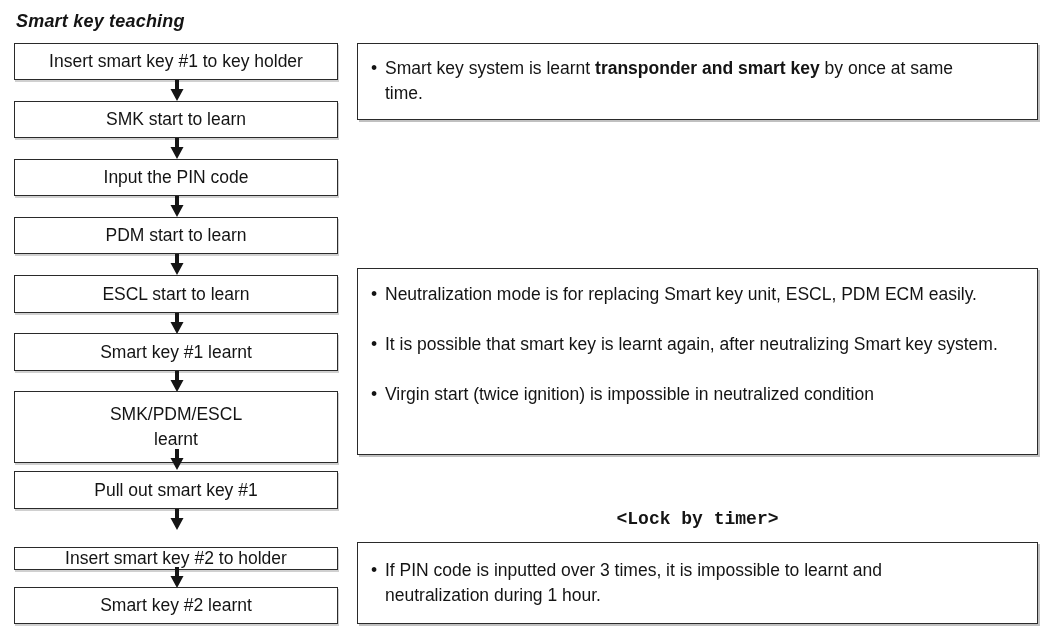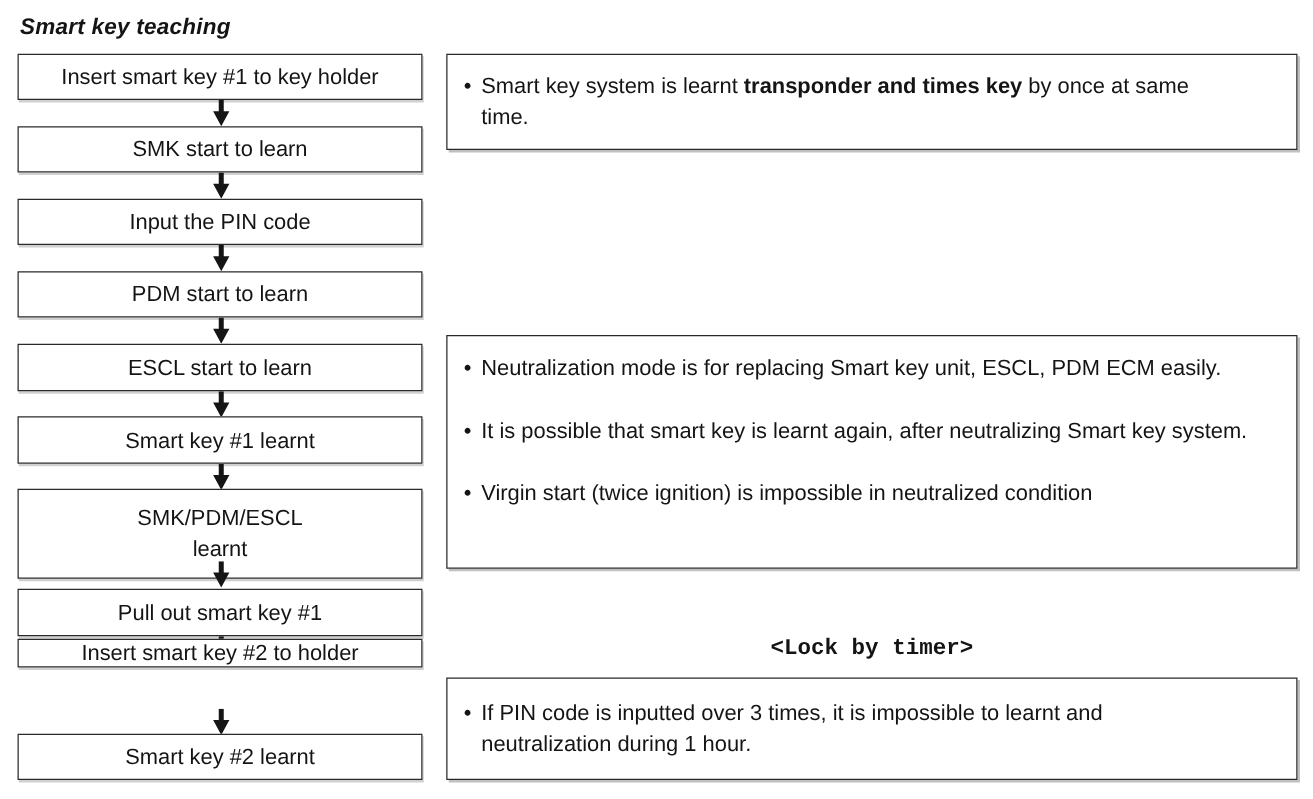--- a/index.html
+++ b/index.html
@@ -98,30 +98,30 @@
 learnt</div>
   <svg class="arrow" style="top:449px" viewBox="0 0 20 21">
       <path d="M8 0 h4 v9 h4.5 L10 21 L3.5 9 H8 Z" fill="#151515"></path>
     </svg>
 
   <div class="flow-box" style="top:471px;height:38px">Pull out smart key #1</div>
   <svg class="arrow" style="top:509px" viewBox="0 0 20 21">
       <path d="M8 0 h4 v9 h4.5 L10 21 L3.5 9 H8 Z" fill="#151515"></path>
     </svg>
 
-  <div class="flow-box" style="top:511px;height:23px">Insert smart key #2 to holder</div>
+  <div class="flow-box" style="top:547px;height:23px">Insert smart key #2 to holder</div>
   <svg class="arrow" style="top:567px" viewBox="0 0 20 21">
       <path d="M8 0 h4 v9 h4.5 L10 21 L3.5 9 H8 Z" fill="#151515"></path>
     </svg>
 
   <div class="flow-box" style="top:587px;height:37px">Smart key #2 learnt</div>
 
   <div class="note-box" id="note-a">
     <p>
-      <span class="dot">•</span><span class="seg">Smart key system is learnt </span><b class="seg">transponder and times key</b><span class="seg"> by once at same  time.</span>
+      <span class="dot">•</span><span class="seg">Smart key system is learnt </span><b class="seg">transponder and smart key</b><span class="seg"> by once at same  time.</span>
     </p>
   </div>
 
 
   <div class="note-box" id="note-b">
     <p>
       <span class="dot">•</span><span>Neutralization mode is for replacing Smart key unit, ESCL, PDM ECM easily.</span>
     </p>
     <p>
       <span class="dot">•</span><span>It is possible that smart key is learnt again, after neutralizing Smart key system.</span>

